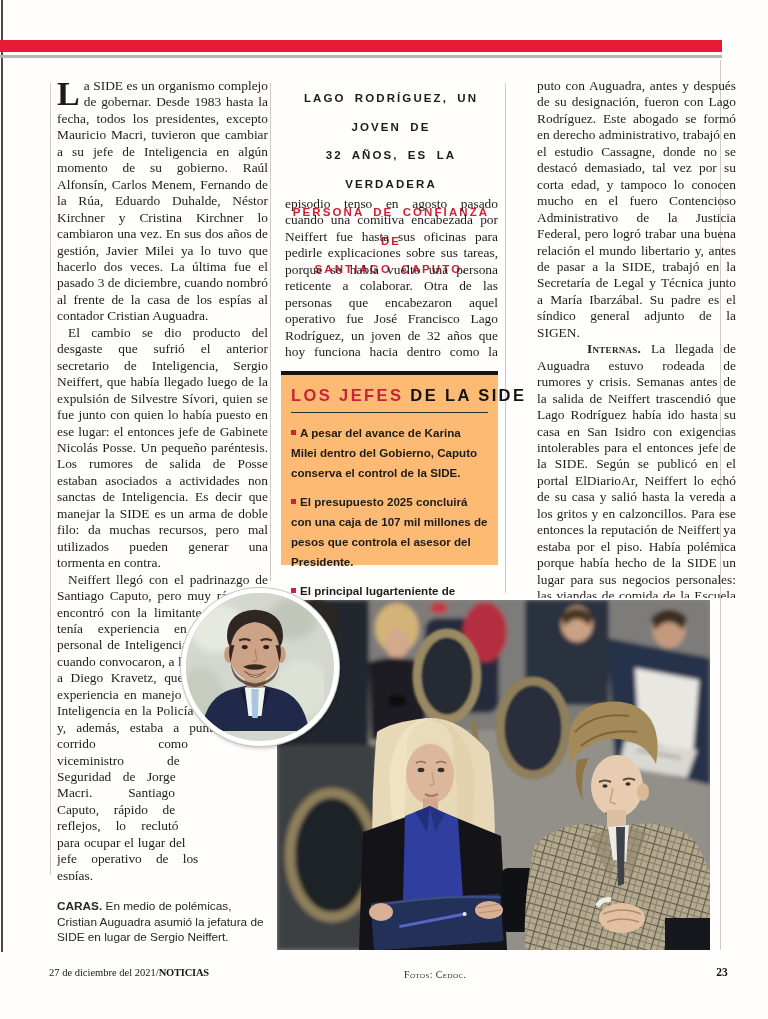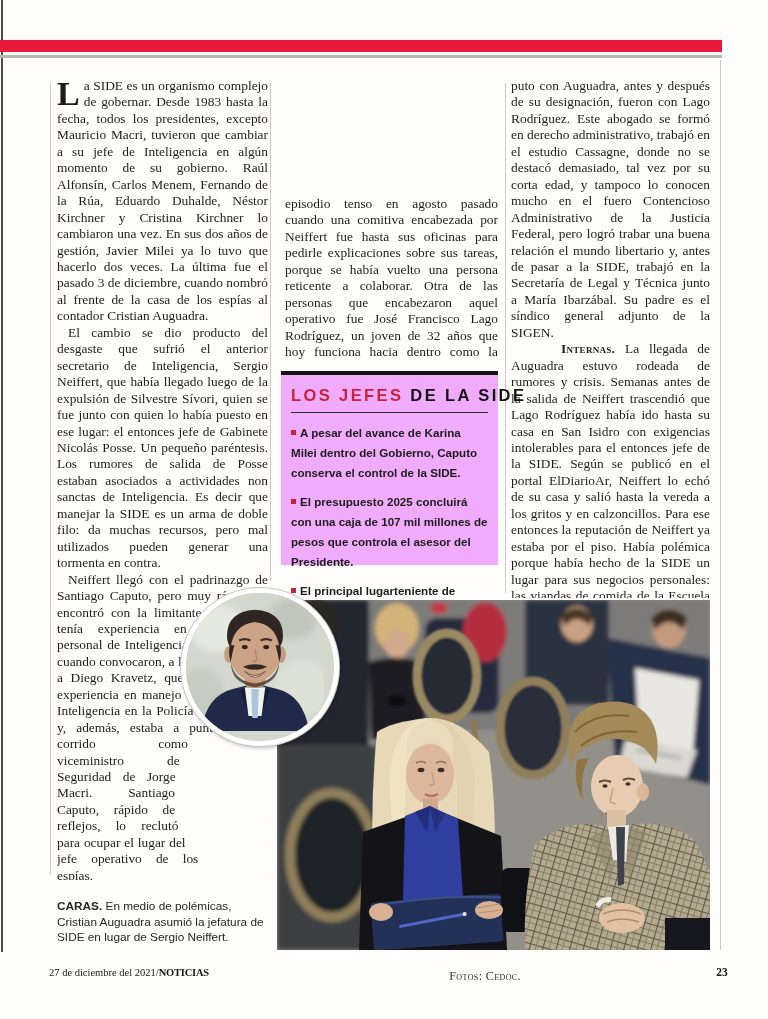--- a/index.html
+++ b/index.html
@@ -11,34 +11,34 @@
   .gray-bar{position:absolute;left:0;top:55px;width:722px;height:3px;background:#b7b5af;}
   .vrule{position:absolute;width:1px;background:#cfccc5;}
   
   .serif-body{font-size:13.4px;line-height:16.45px;text-align:justify;
               text-justify:inter-word;hyphens:auto;-webkit-hyphens:auto;}
   .serif-body p{margin:0;text-indent:11px;}
   .serif-body p.noindent{text-indent:0;}
   .dropcap{float:left;font-weight:bold;font-size:34px;line-height:27px;padding:2px 4px 0 0;text-indent:0;}
   .col{position:absolute;overflow:hidden;}
   #col1{left:57px;top:78px;width:211px;height:802px;z-index:1;}
-  #col3{left:511px;top:78px;width:199px;height:520px;}
+  #col3{left:537px;top:78px;width:199px;height:520px;}
   #col2-body{left:285px;top:196px;width:213px;height:168px;}
   .wrap-float{float:right;width:92px;height:152px;margin-left:3px;
               shape-outside:circle(78px at 80px 76px);}
   .smallcaps{font-variant:small-caps;font-weight:bold;letter-spacing:.3px;margin-left:39px;}
   
   #pullquote{position:absolute;left:281px;top:84px;width:220px;text-align:center;
              font-family:"Liberation Sans",sans-serif;font-weight:700;font-size:11.5px;
              letter-spacing:2.1px;word-spacing:4px;line-height:28.5px;color:#1b1b1b;}
   #pullquote .pq-red{color:#cf2133;}
   
   #infobox{position:absolute;left:281px;top:371px;width:217px;height:203px;z-index:2;}
   #infobox .topbar{height:4px;background:#141414;}
-  #infobox .inner{background:#f0abfc;padding:9px 10px 10px 10px;height:190px;box-sizing:border-box;}
+  #infobox .inner{background:#fdba74;padding:9px 10px 10px 10px;height:190px;box-sizing:border-box;}
   #infobox .title{font-family:"Liberation Sans",sans-serif;font-weight:700;font-size:16.5px;
                   letter-spacing:2.4px;white-space:nowrap;color:#121212;padding-top:2px;}
   #infobox .title .t-red{color:#c6243a;}
   #infobox .title-rule{border-bottom:1.6px solid #2c2c2c;margin:7px 0 10px 0;}
   .box-item{font-family:"Liberation Sans",sans-serif;font-weight:700;font-size:11.6px;
             line-height:20px;color:#19181
 7;margin-bottom:9px;}
   .bullet-sq{display:inline-block;width:5px;height:5px;background:#c6243a;margin-right:4px;
              vertical-align:2px;}
   
@@ -46,22 +46,22 @@
                background:#8e8b86;}
   #portrait-circle{position:absolute;left:181px;top:588px;width:148px;height:148px;z-index:3;
                    border-radius:50%;border:5px solid #ffffff;box-shadow:0 0 0 1px #c6c6c0,1px 2px 4px rgba(0,0,0,.25);
                    overflow:hidden;background:#d3d7cd;}
   
   #caption{position:absolute;left:57px;top:899px;width:214px;font-family:"Liberation Sans",sans-serif;
            font-size:11.8px;line-height:15.6px;color:#272625;z-index:4;}
   #caption .cap-label{font-weight:700;}
   #footer-left{position:absolute;left:49px;top:967px;font-size:10.5px;color:#161616;}
   #footer-left .brand{font-weight:700;letter-spacing:-.2px;}
-  #footer-credit{position:absolute;left:381px;top:969px;width:140px;text-align:right;
-                 font-size:12px;font-variant:small-caps;letter-spacing:.4px;color:#2c2c2c;}
+  #footer-credit{position:absolute;left:404px;top:969px;width:140px;text-align:left;
+                 font-size:10px;font-variant:small-caps;letter-spacing:.4px;color:#2c2c2c;}
   #footer-page{position:absolute;left:700px;top:966px;width:44px;text-align:center;
                font-weight:700;font-size:11.5px;color:#141414;}
 </style>
 </head>
 <body>
 
 <div id="page">
 
   <div class="left-edge"></div>
   <div class="red-bar"></div>
@@ -76,20 +76,26 @@
     <p class="noindent">
       <span class="dropcap">L</span><span>a SIDE es un organismo complejo de gobernar. Desde 1983 hasta la fecha, todos los presidentes, excepto Mauricio Macri, tuvieron que cambiar a su jefe de Inteligencia en algún momento de su gobierno. Raúl Alfonsín, Carlos Menem, Fernando de la Rúa, Eduardo Duhalde, Néstor Kirchner y Cristina Kirchner lo cambiaron una vez. En sus dos años de gestión, Javier Milei ya lo tuvo que hacerlo dos veces. La última fue el pasado 3 de diciembre, cuando nombró al frente de la casa de los espías al contador Cristian Auguadra.</span>
     </p>
     <p><span>El cambio se dio producto del desgaste que sufrió el anterior secretario de Inteligencia, Sergio Neiffert, que había llegado luego de la expulsión de Silvestre Sívori, quien se fue junto con quien lo había puesto en ese lugar: el entonces jefe de Gabinete Nicolás Posse. Un pequeño paréntesis. Los rumores de salida de Posse estaban asociados a actividades non sanctas de Inteligencia. Es decir que manejar la SIDE es un arma de doble filo: da muchas recursos, pero mal utilizados pueden generar una tormenta en contra.</span></p>
     <p>
       <span>Neiffert llegó con el padrinazgo de Santiago Caputo, pero muy rápido se encontró con la limitante de que no tenía experiencia en manejo de personal de Inteligencia. Fue entonces cuando convocaron, a los pocos meses, a Diego Kravetz, que tenía algo de experiencia en manejo de brigadas de Inteligencia en la Policía de la Ciudad y, </span><span class="wrap-float"></span><span>además, estaba a punto de ser corrido como viceministro de Seguridad de Jorge Macri. Santiago Caputo, rápido de reflejos, lo reclutó para ocupar el lugar del jefe operativo de los espías.</span>
     </p>
 
   </div>
 
+  <div id="pullquote">
+    <div>LAGO RODRÍGUEZ, UN JOVEN DE</div>
+    <div>32 AÑOS, ES LA VERDADERA</div>
+    <div class="pq-red">PERSONA DE CONFIANZA DE</div>
+    <div class="pq-red">SANTIAGO CAPUTO.</div>
+  </div>
 
   <div id="col2-body" class="col serif-body">
     <p class="noindent"><span>episodio tenso en agosto pasado cuando una comitiva encabezada por Neiffert fue hasta sus oficinas para pedirle explicaciones sobre sus tareas, porque se había vuelto una persona reticente a colaborar. Otra de las personas que encabezaron aquel operativo fue José Francisco Lago Rodríguez, un joven de 32 años que hoy funciona hacia dentro como la verdadera persona de confianza de Santiago Caputo en la SIDE. Tanto es así, que la mayoría de las reuniones que ha tenido Ca-</span></p>
   </div>
 
   <div id="infobox">
     <div class="topbar"></div>
     <div class="inner">
       <div class="title"><span class="t-red">LOS JEFES</span><span> DE LA SIDE</span></div>
       <div class="title-rule"></div>

